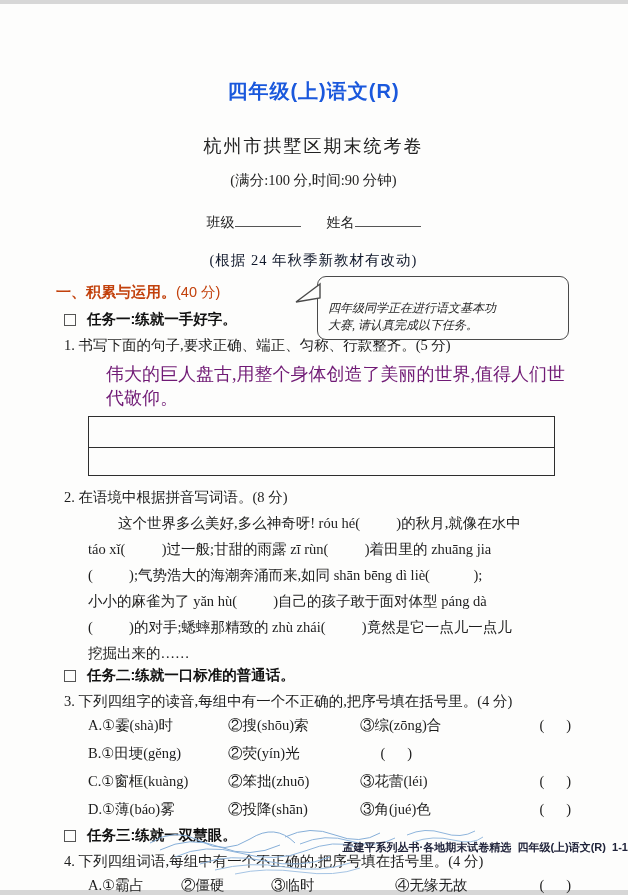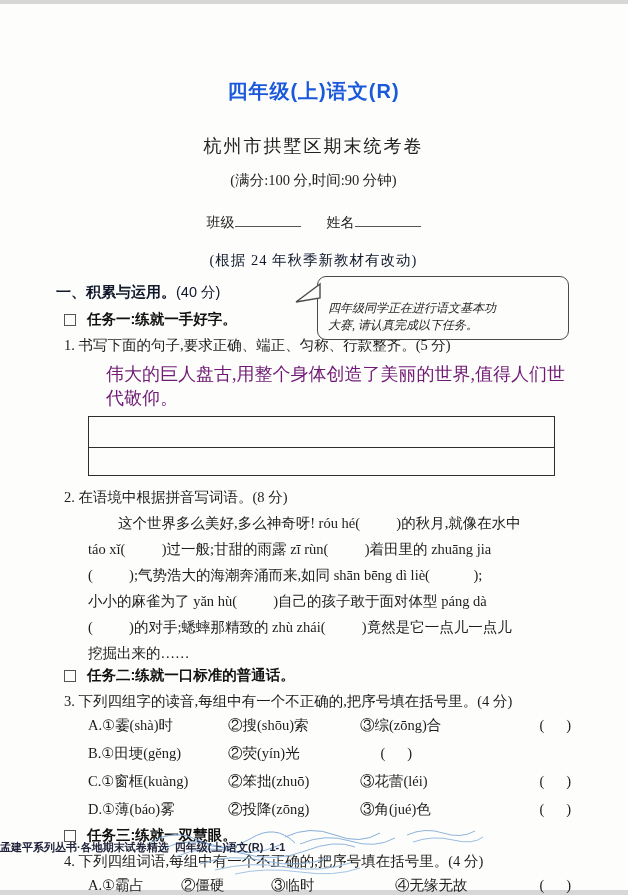--- a/index.html
+++ b/index.html
@@ -68,21 +68,21 @@
     font-size: 14.5px;
     letter-spacing: 1px;
     color: #0f172a;
   }
 
   .section-row { position: relative; margin-top: 13px; height: 22px; }
   .section-heading {
     font-family: "Liberation Sans", "DejaVu Sans", sans-serif;
     font-weight: bold;
     font-size: 15px;
-    color: #0f172a;
+    color: #c2410c;
   }
   .section-points { font-weight: normal; font-size: 14.5px; }
 
   .speech-bubble {
     position: absolute;
     right: 2px;
     top: -7px;
     width: 252px;
     border: 1.4px solid #4a4a4a;
     border-radius: 9px;
@@ -150,21 +150,21 @@
   .q4-row .c1 { width: 93px; }
   .q4-row .c2 { width: 90px; }
   .q4-row .c3 { width: 90px; }
   .q4-row .c4 { flex: 1; }
 
   .footer {
     position: absolute;
     left: 0;
     bottom: 40px;
     width: 100%;
-    text-align: left;
+    text-align: right;
     font-family: "Liberation Sans", "DejaVu Sans", sans-serif;
     font-weight: bold;
     font-size: 11px;
     color: #20233a;
     z-index: 2;
   }
   .mountains {
     position: absolute;
     left: 145px;
     bottom: 18px;
@@ -248,21 +248,21 @@
       <span class="ans t">(      )</span>
     </div>
     <div class="opt-row">
       <span class="c1 t"><span>C.</span><span class="t">①窗框(kuàng)</span></span>
       <span class="c2 t">②笨拙(zhuō)</span>
       <span class="c3 t">③花蕾(léi)</span>
       <span class="ans t">(      )</span>
     </div>
     <div class="opt-row">
       <span class="c1 t"><span>D.</span><span class="t">①薄(báo)雾</span></span>
-      <span class="c2 t">②投降(zōng)</span>
+      <span class="c2 t">②投降(shān)</span>
       <span class="c3 t">③角(jué)色</span>
       <span class="ans t">(      )</span>
     </div>
 
     <div class="task-line" style="margin-top:3px;">
       <span class="checkbox"></span>
       <span class="task-label t">任务三:练就一双慧眼。</span>
     </div>
 
     <div class="stem t">4. 下列四组词语,每组中有一个不正确的,把序号填在括号里。(4 分)</div>

